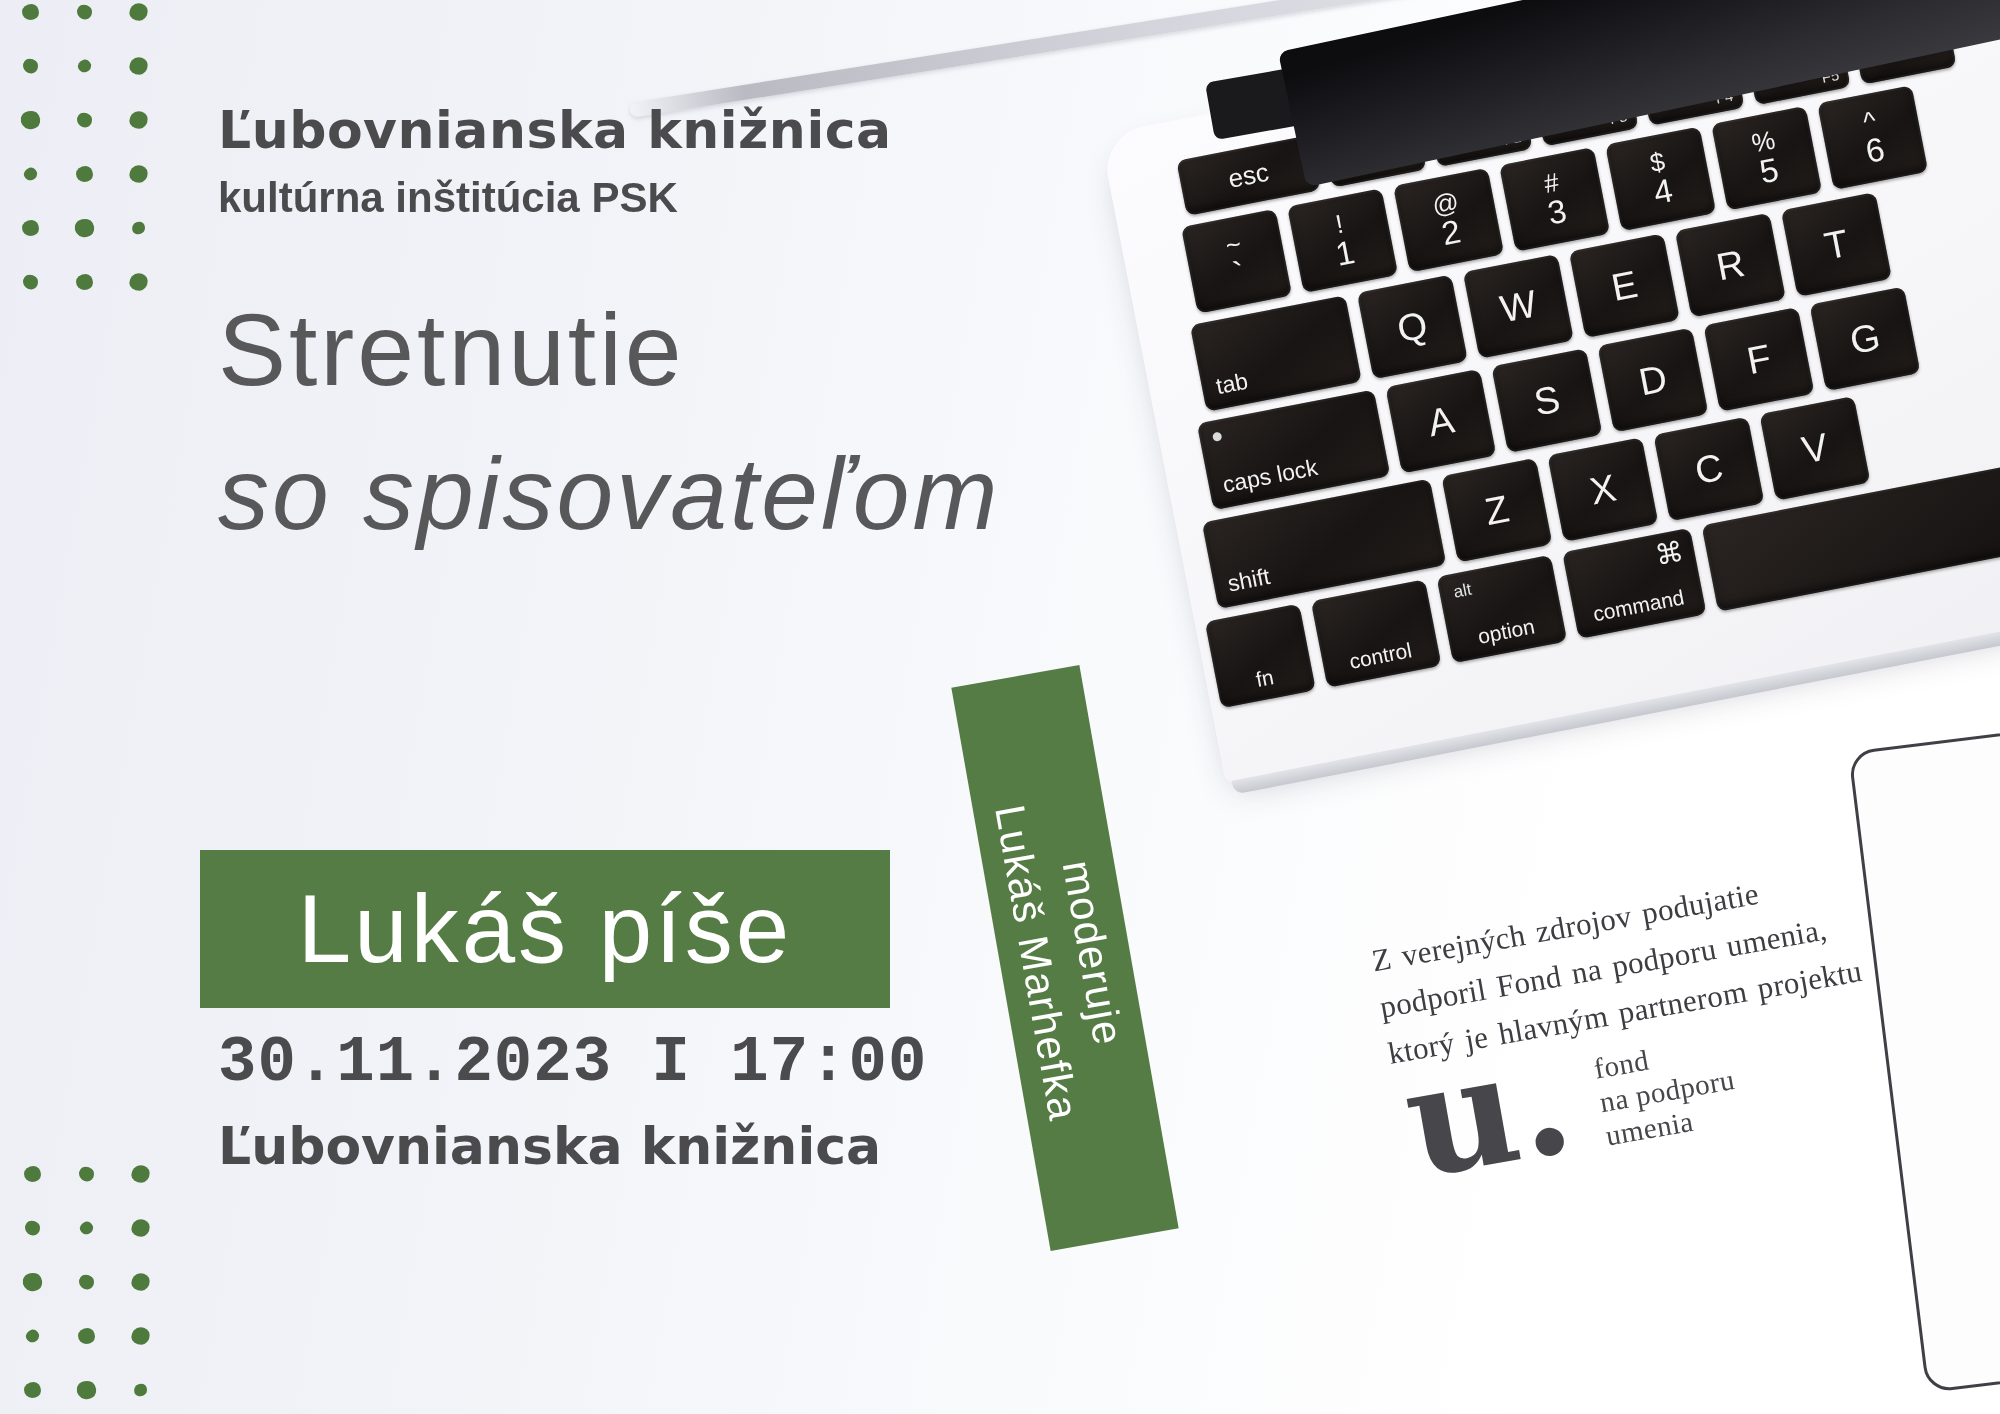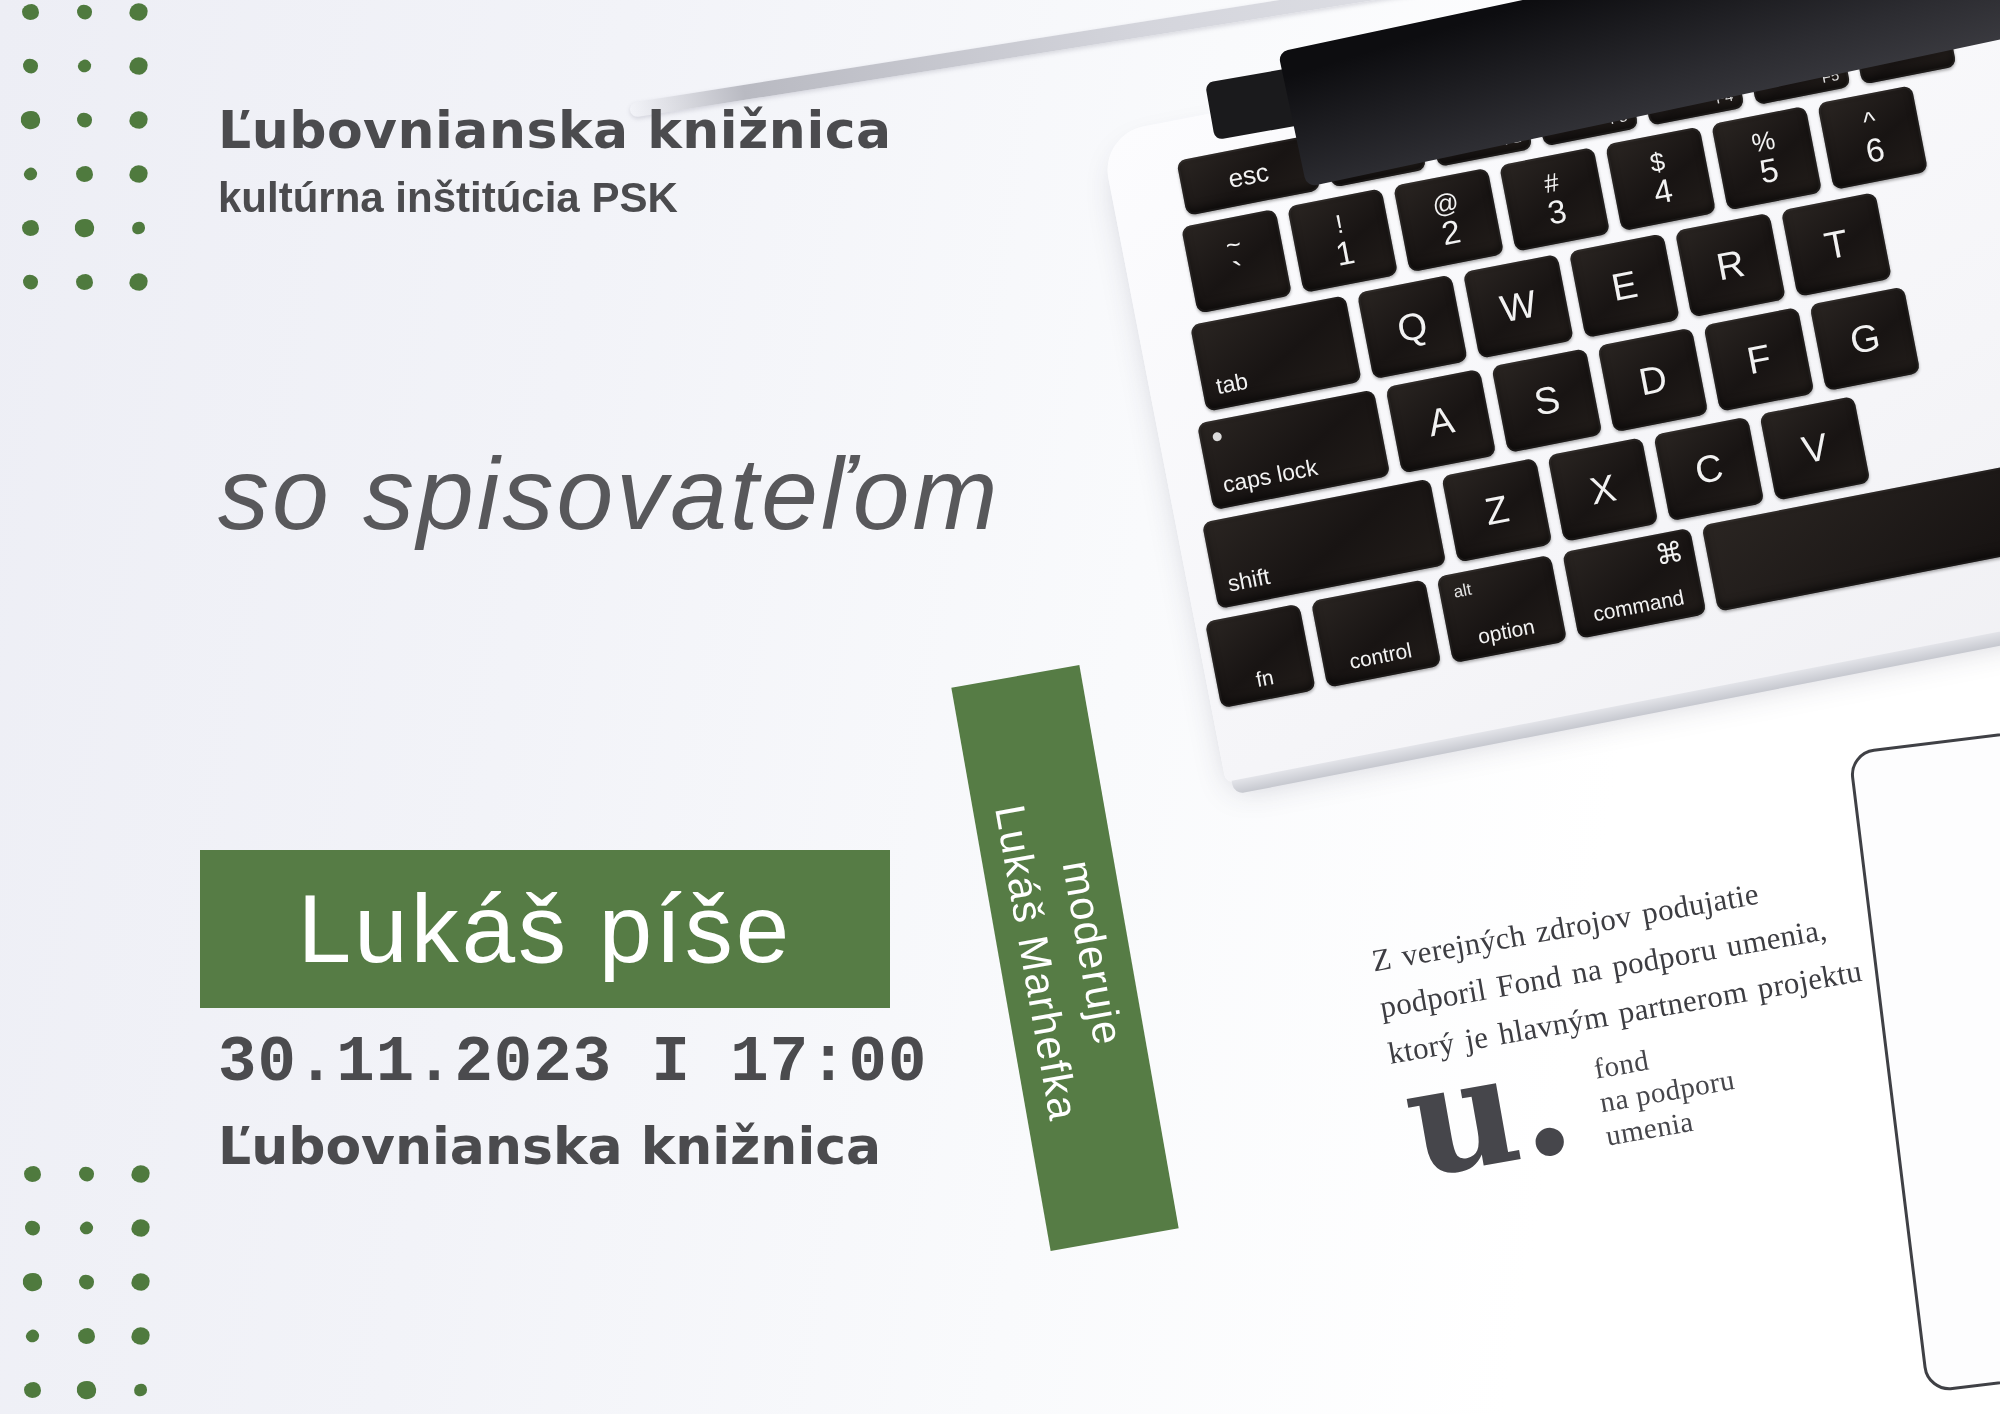--- a/index.html
+++ b/index.html
@@ -358,20 +358,21 @@
       <span class="dot"></span>
       <span class="dot"></span>
       <span class="dot"></span>
       <span class="dot"></span>
       <span class="dot"></span>
       <span class="dot"></span>
     </div>
 
   <div class="lt org-name">Ľubovnianska knižnica</div>
   <div class="lt org-sub">kultúrna inštitúcia PSK</div>
+  <div class="lt title-1">Stretnutie</div>
   <div class="lt title-2">so spisovateľom</div>
   <div class="series-box">
     <span class="series-text">Lukáš píše</span>
   </div>
   <div class="lt date-line">30.11.2023 I 17:00</div>
   <div class="lt venue-line">Ľubovnianska knižnica</div>
 
   <div class="ribbon">
     <div class="ribbon-inner">
       <span>moderuje</span>

